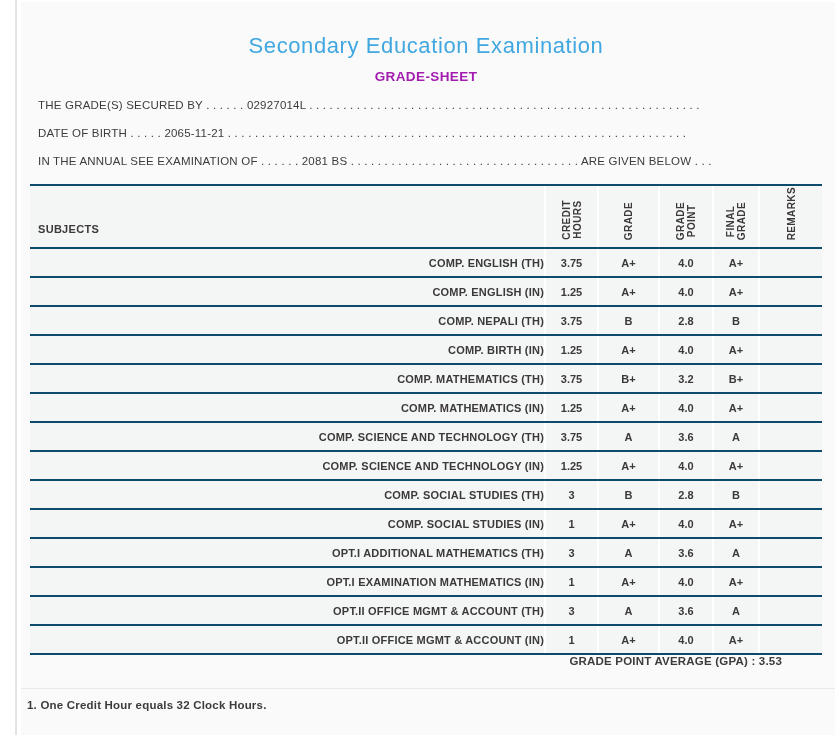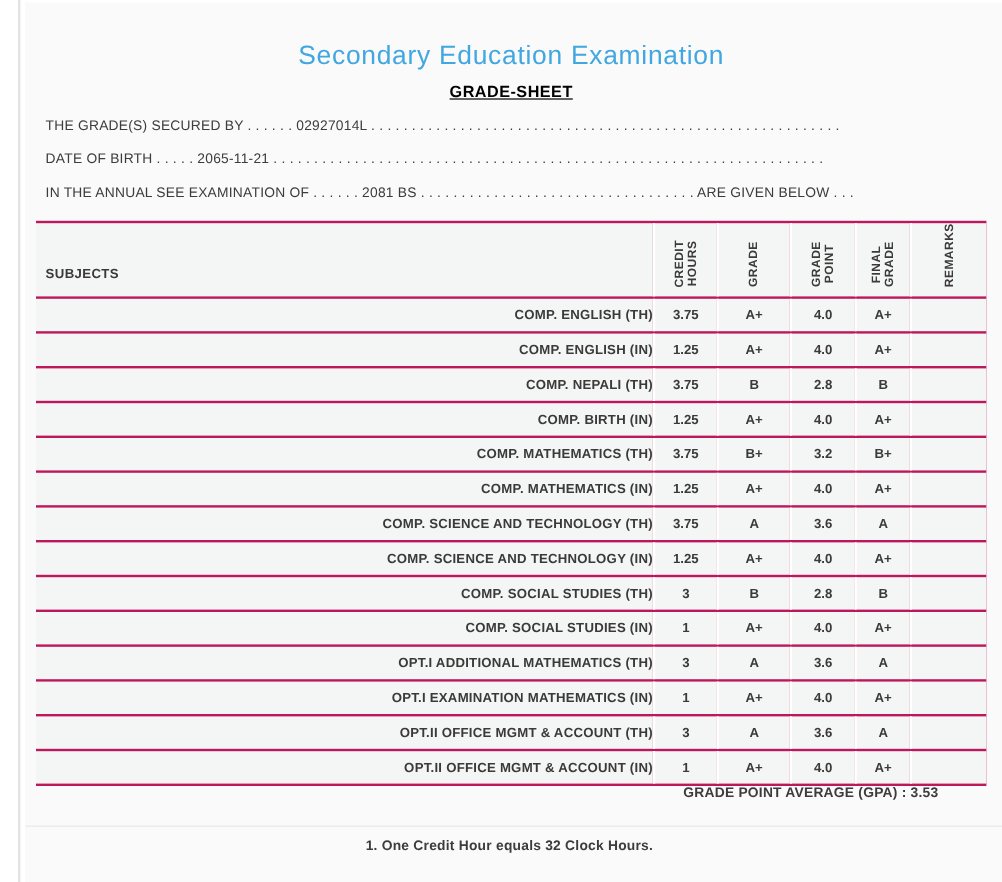--- a/index.html
+++ b/index.html
@@ -38,41 +38,40 @@
     font-weight: normal;
     letter-spacing: 0.6px;
     color: #41a7e0;
   }
   .subtitle {
     margin-top: 10px;
     text-align: center;
     font-size: 13.5px;
     font-weight: bold;
     letter-spacing: 0.4px;
-    color: #000000;
-    text-decoration: underline;
+    color: #a21caf;
   }
   .fill-line {
     margin: 14px 0 0 8px;
     font-size: 11.5px;
     font-weight: normal;
     letter-spacing: 0.2px;
     line-height: 14px;
     white-space: nowrap;
     color: #3d3c3b;
   }
   .fill-line:first-of-type { margin-top: 16px; }
 
   table.grades {
     margin-top: 16px;
     width: 100%;
     table-layout: fixed;
     border-collapse: separate;
     border-spacing: 0 2px;
-    background: #be185d;
+    background: #0c4a6e;
   }
   th, td {
     background: #f4f5f5;
     color: #3b3a39;
     font-weight: bold;
     overflow: hidden;
   }
   col.c-credit  { width: 53px; }
   col.c-grade   { width: 61px; }
   col.c-gpoint  { width: 54px; }
@@ -124,21 +123,20 @@
     margin: 21px -13px 0 -9px;
   }
   .note {
     margin: 10px 0 0 -3px;
     font-size: 11.5px;
     font-weight: bold;
     letter-spacing: 0.2px;
     line-height: 13px;
     color: #3d3c3b;
     white-space: nowrap;
-    text-align: center;
   }
 </style>
 </head>
 <body>
 
 <div class="side-line"></div>
 
 <div class="doc">
 
   <h1 class="title">Secondary Education Examination</h1>

